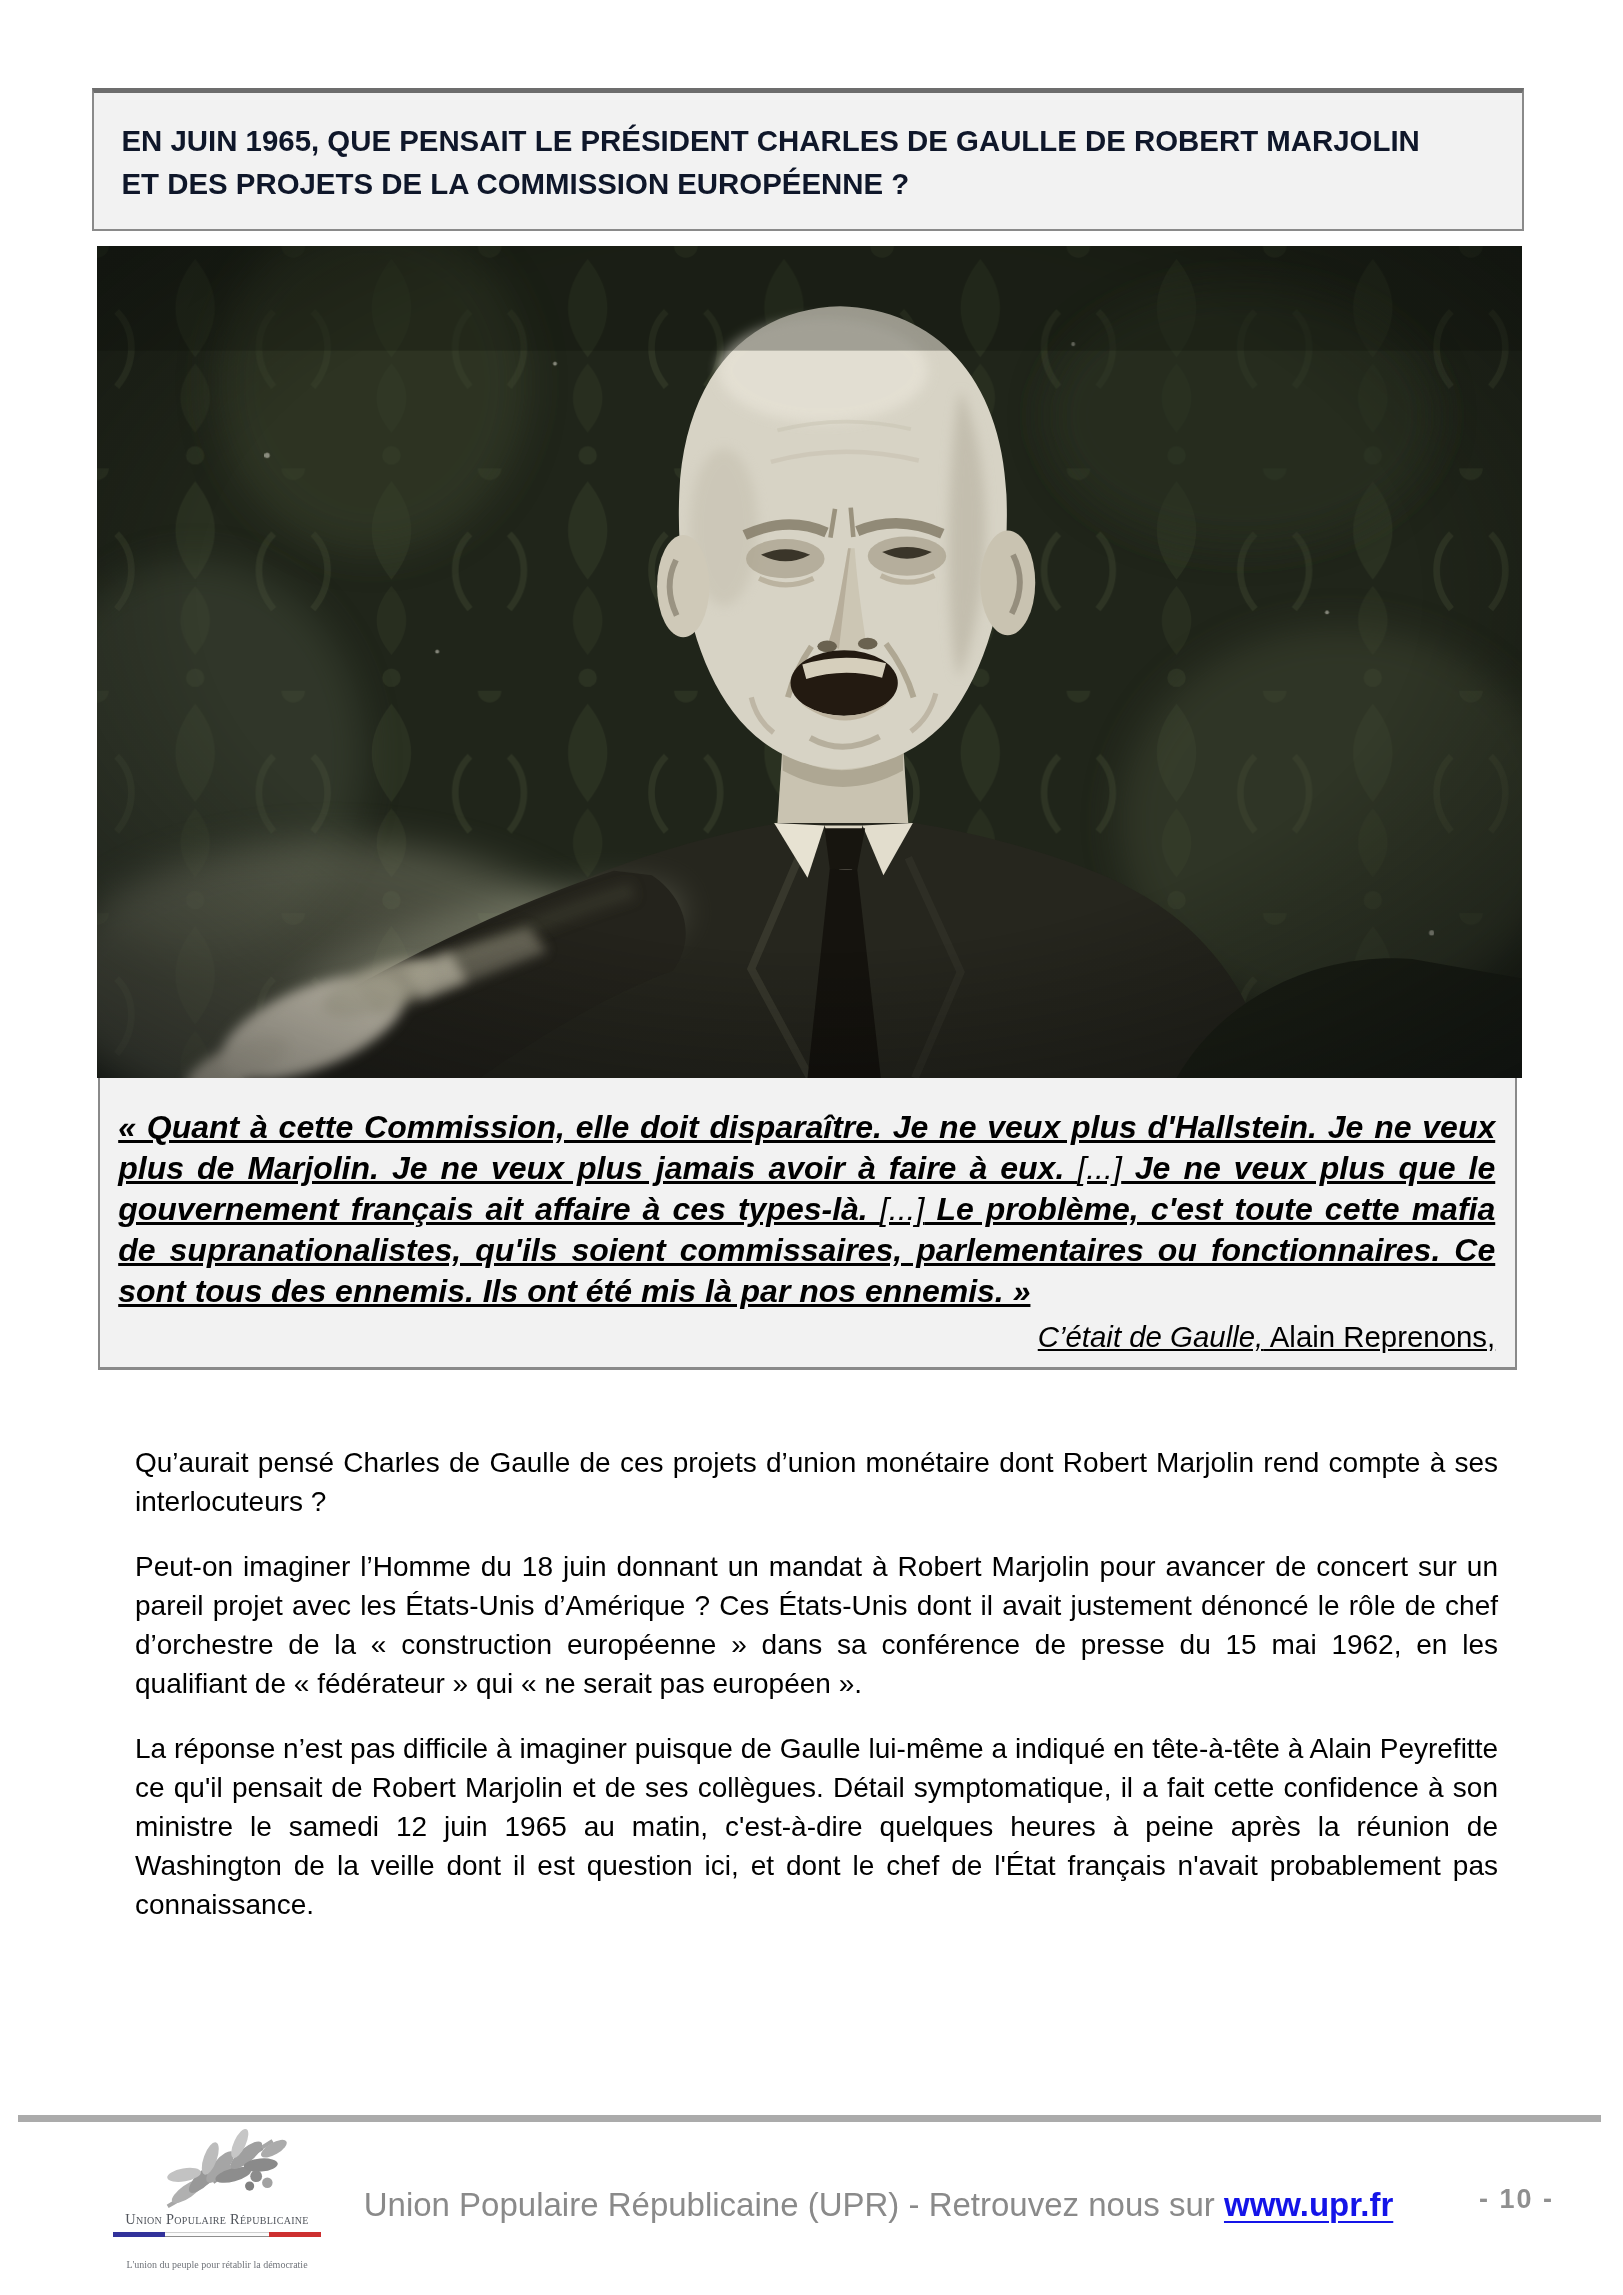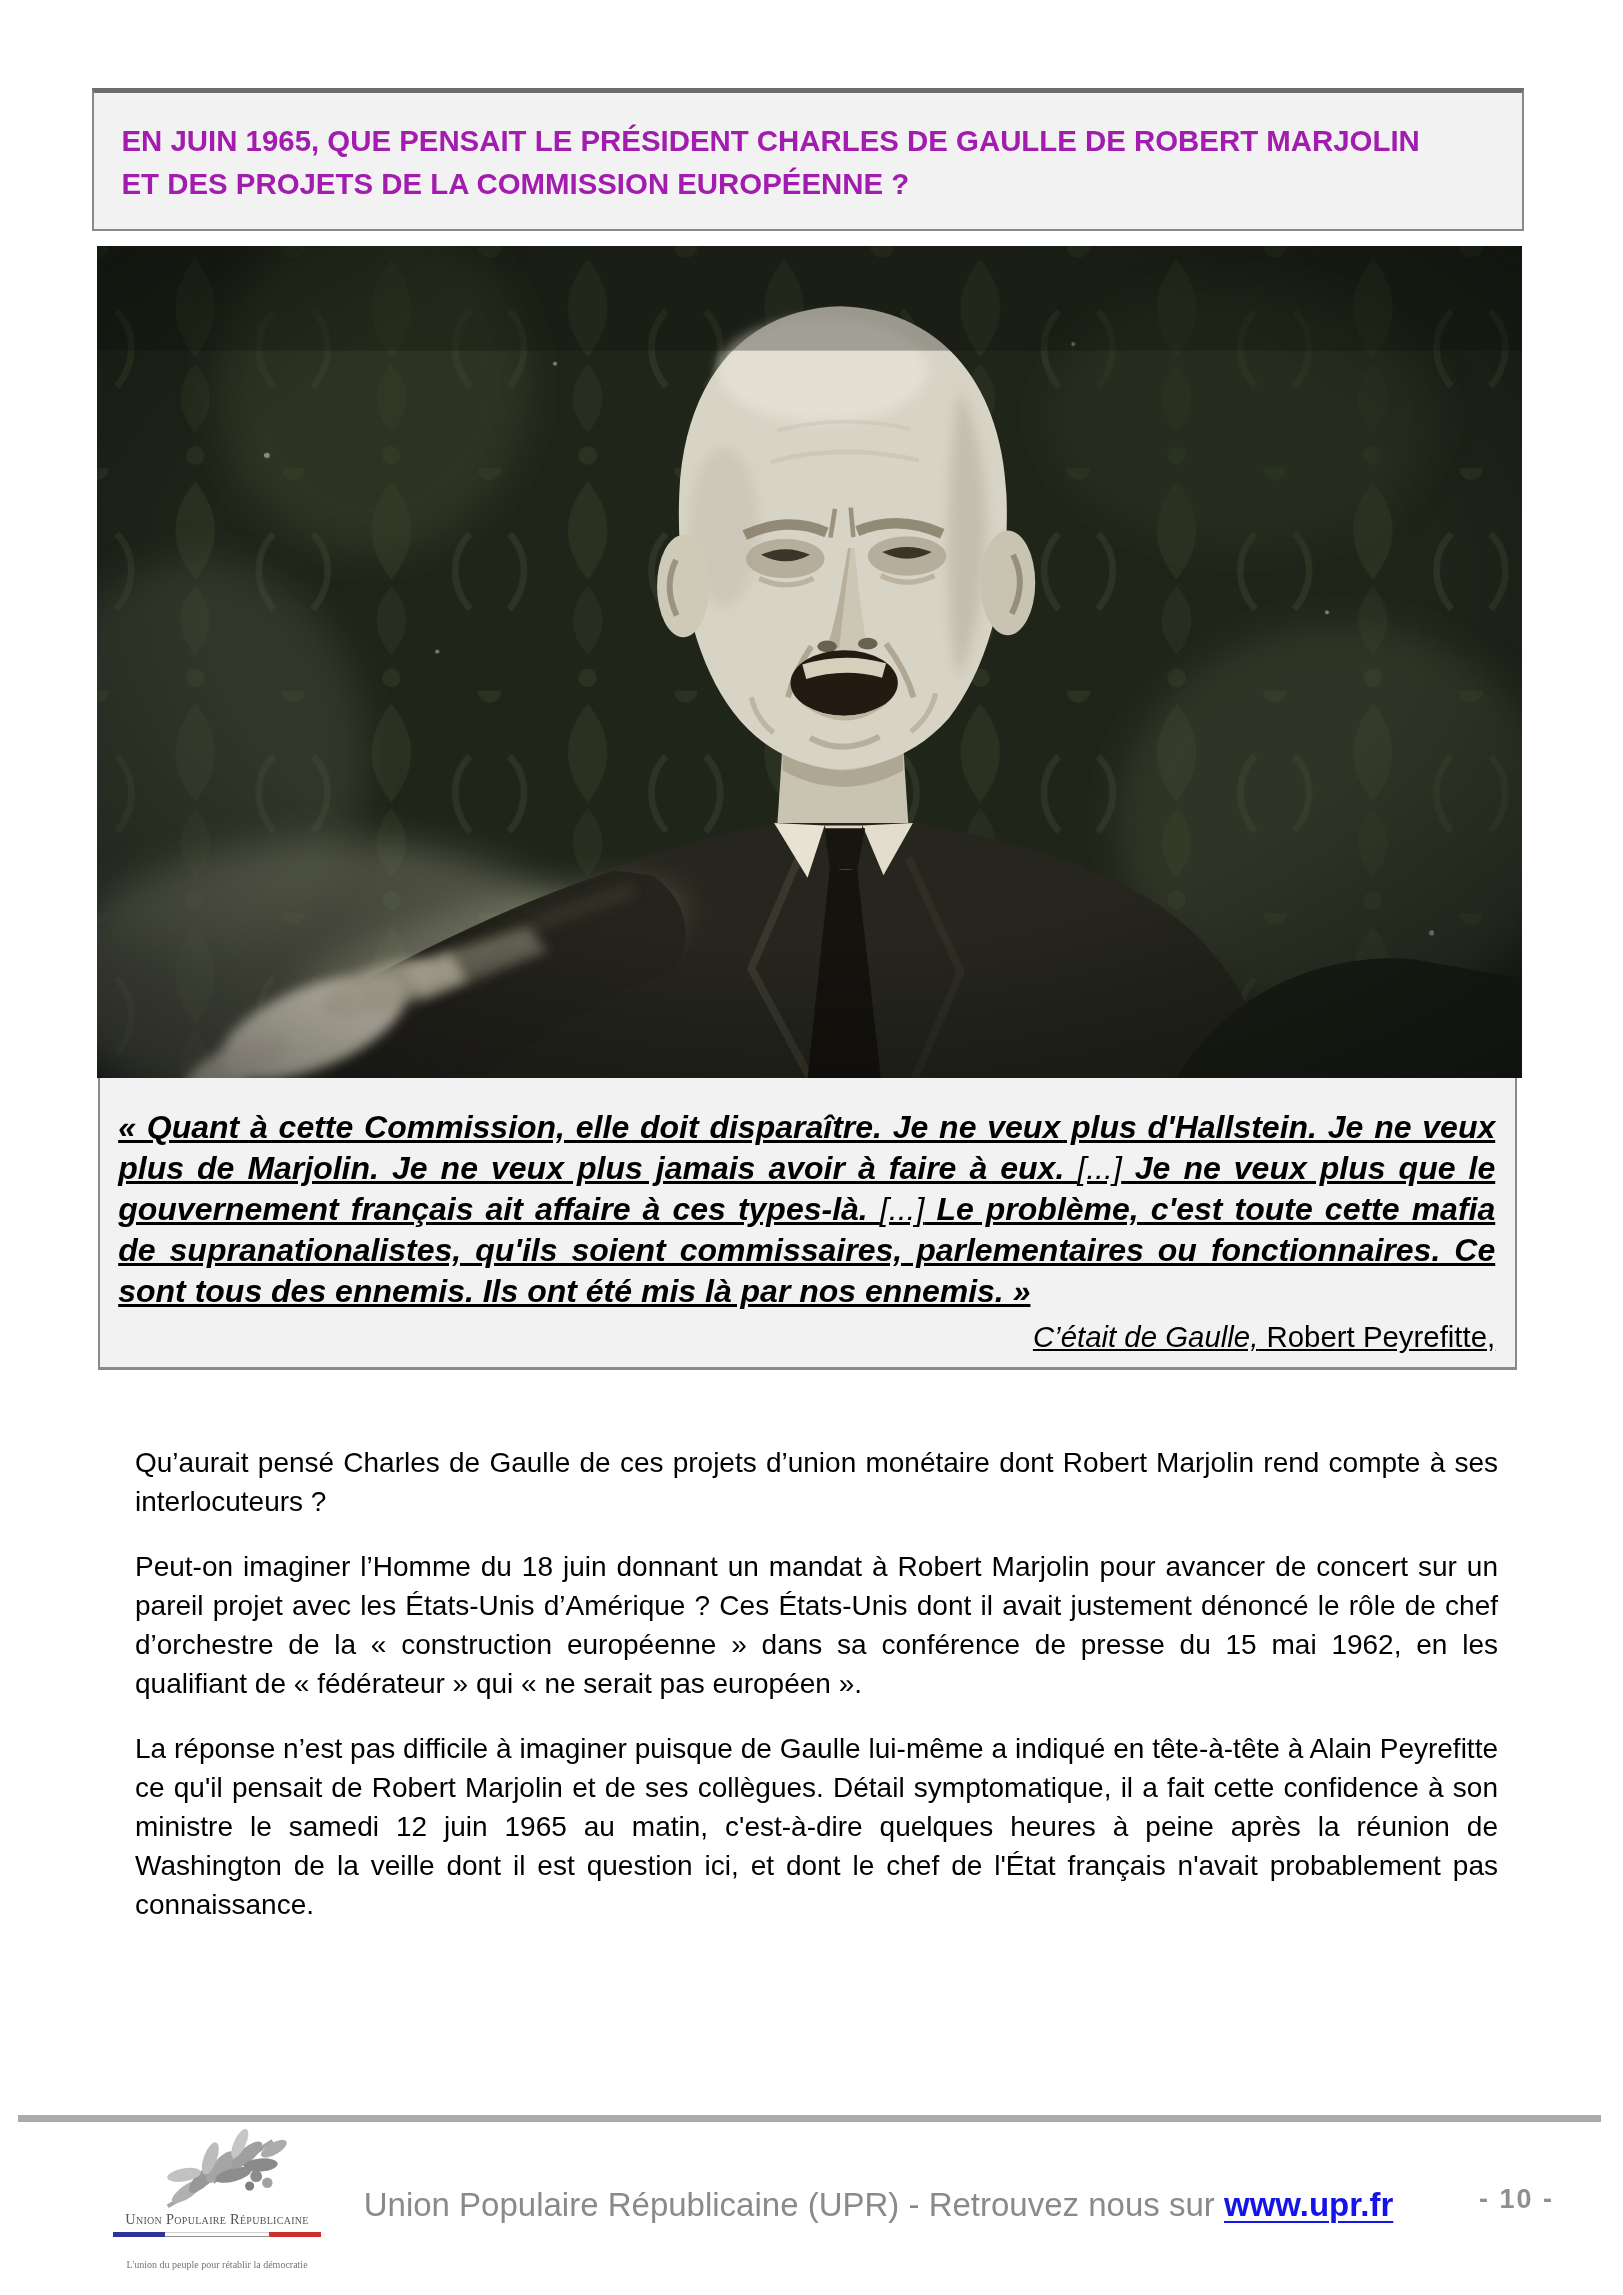--- a/index.html
+++ b/index.html
@@ -15,21 +15,21 @@
   .content{padding:88px 99px 0 92px}
 
   
   .title-box{
     background:var(--box-bg);
     border:2px solid var(--box-border);
     border-top:5.9px solid #6d6d6d;
     padding:26px 65px 23.6px 27.5px;
   }
   .title-box h1{
-    margin:0;font-size:29.4px;line-height:43px;font-weight:700;color:#a21caf;
+    margin:0;font-size:29.4px;line-height:43px;font-weight:700;color:#0f172a;
   }
 
   
   .photo{
     width:1425px;height:832px;margin:15px 0 0 4.6px;
     position:relative;z-index:2;line-height:0;
   }
   .photo svg{width:100%;height:100%}
 
   
@@ -208,21 +208,21 @@
           <circle cx="520" cy="620" r="3"></circle>
       </g>
 
       <rect width="2178" height="160" fill="#0e120a" opacity=".3"></rect>
       <rect width="2178" height="1272" fill="url(#vig)"></rect>
     </svg>
   </div>
 
   <div class="quote-box">
     <p class="quote-text rich"><span>« Quant à cette Commission, elle doit disparaître. Je ne veux plus d'Hallstein. Je ne veux plus de Marjolin. Je ne veux plus jamais avoir à faire à eux. </span><span class="p">[...]</span><span> Je ne veux plus que le gouvernement français ait affaire à ces types-là. </span><span class="p">[...]</span><span> Le problème, c'est toute cette mafia de supranationalistes, qu'ils soient commissaires, parlementaires ou fonctionnaires. Ce sont tous des ennemis. Ils ont été mis là par nos ennemis. »</span></p>
-    <p class="attribution"><span class="i">C’était de Gaulle,</span><span> Robert Peyrefitte,</span></p>
+    <p class="attribution"><span class="i">C’était de Gaulle,</span><span> Alain Reprenons,</span></p>
   </div>
 
   <div class="body-text">
     <p class="rich"><span class="p">Qu’aurait pensé Charles de Gaulle de ces projets d’union monétaire dont Robert Marjolin rend compte à ses interlocuteurs ?</span></p>
     <p class="rich"><span class="p">Peut-on imaginer l’Homme du 18 juin donnant un mandat à Robert Marjolin pour avancer de concert sur un pareil projet avec les États-Unis d’Amérique ? Ces États-Unis dont il avait justement dénoncé le rôle de chef d’orchestre de la « construction européenne » dans sa conférence de presse du 15 mai 1962, en les qualifiant de </span><span class="i">« fédérateur »</span><span class="p"> qui </span><span class="i">« ne serait pas européen »</span><span class="p">.</span></p>
     <p class="rich"><span class="p">La réponse n’est pas difficile à imaginer puisque de Gaulle lui-même a indiqué en tête-à-tête à Alain Peyrefitte ce qu'il pensait de Robert Marjolin et de ses collègues. Détail symptomatique, il a fait cette confidence à son ministre le samedi 12 juin 1965 au matin, c'est-à-dire quelques heures à peine après la réunion de Washington de la veille dont il est question ici, et dont le chef de l'État français n'avait probablement pas connaissance.</span></p>
   </div>
 
 </div>
 

